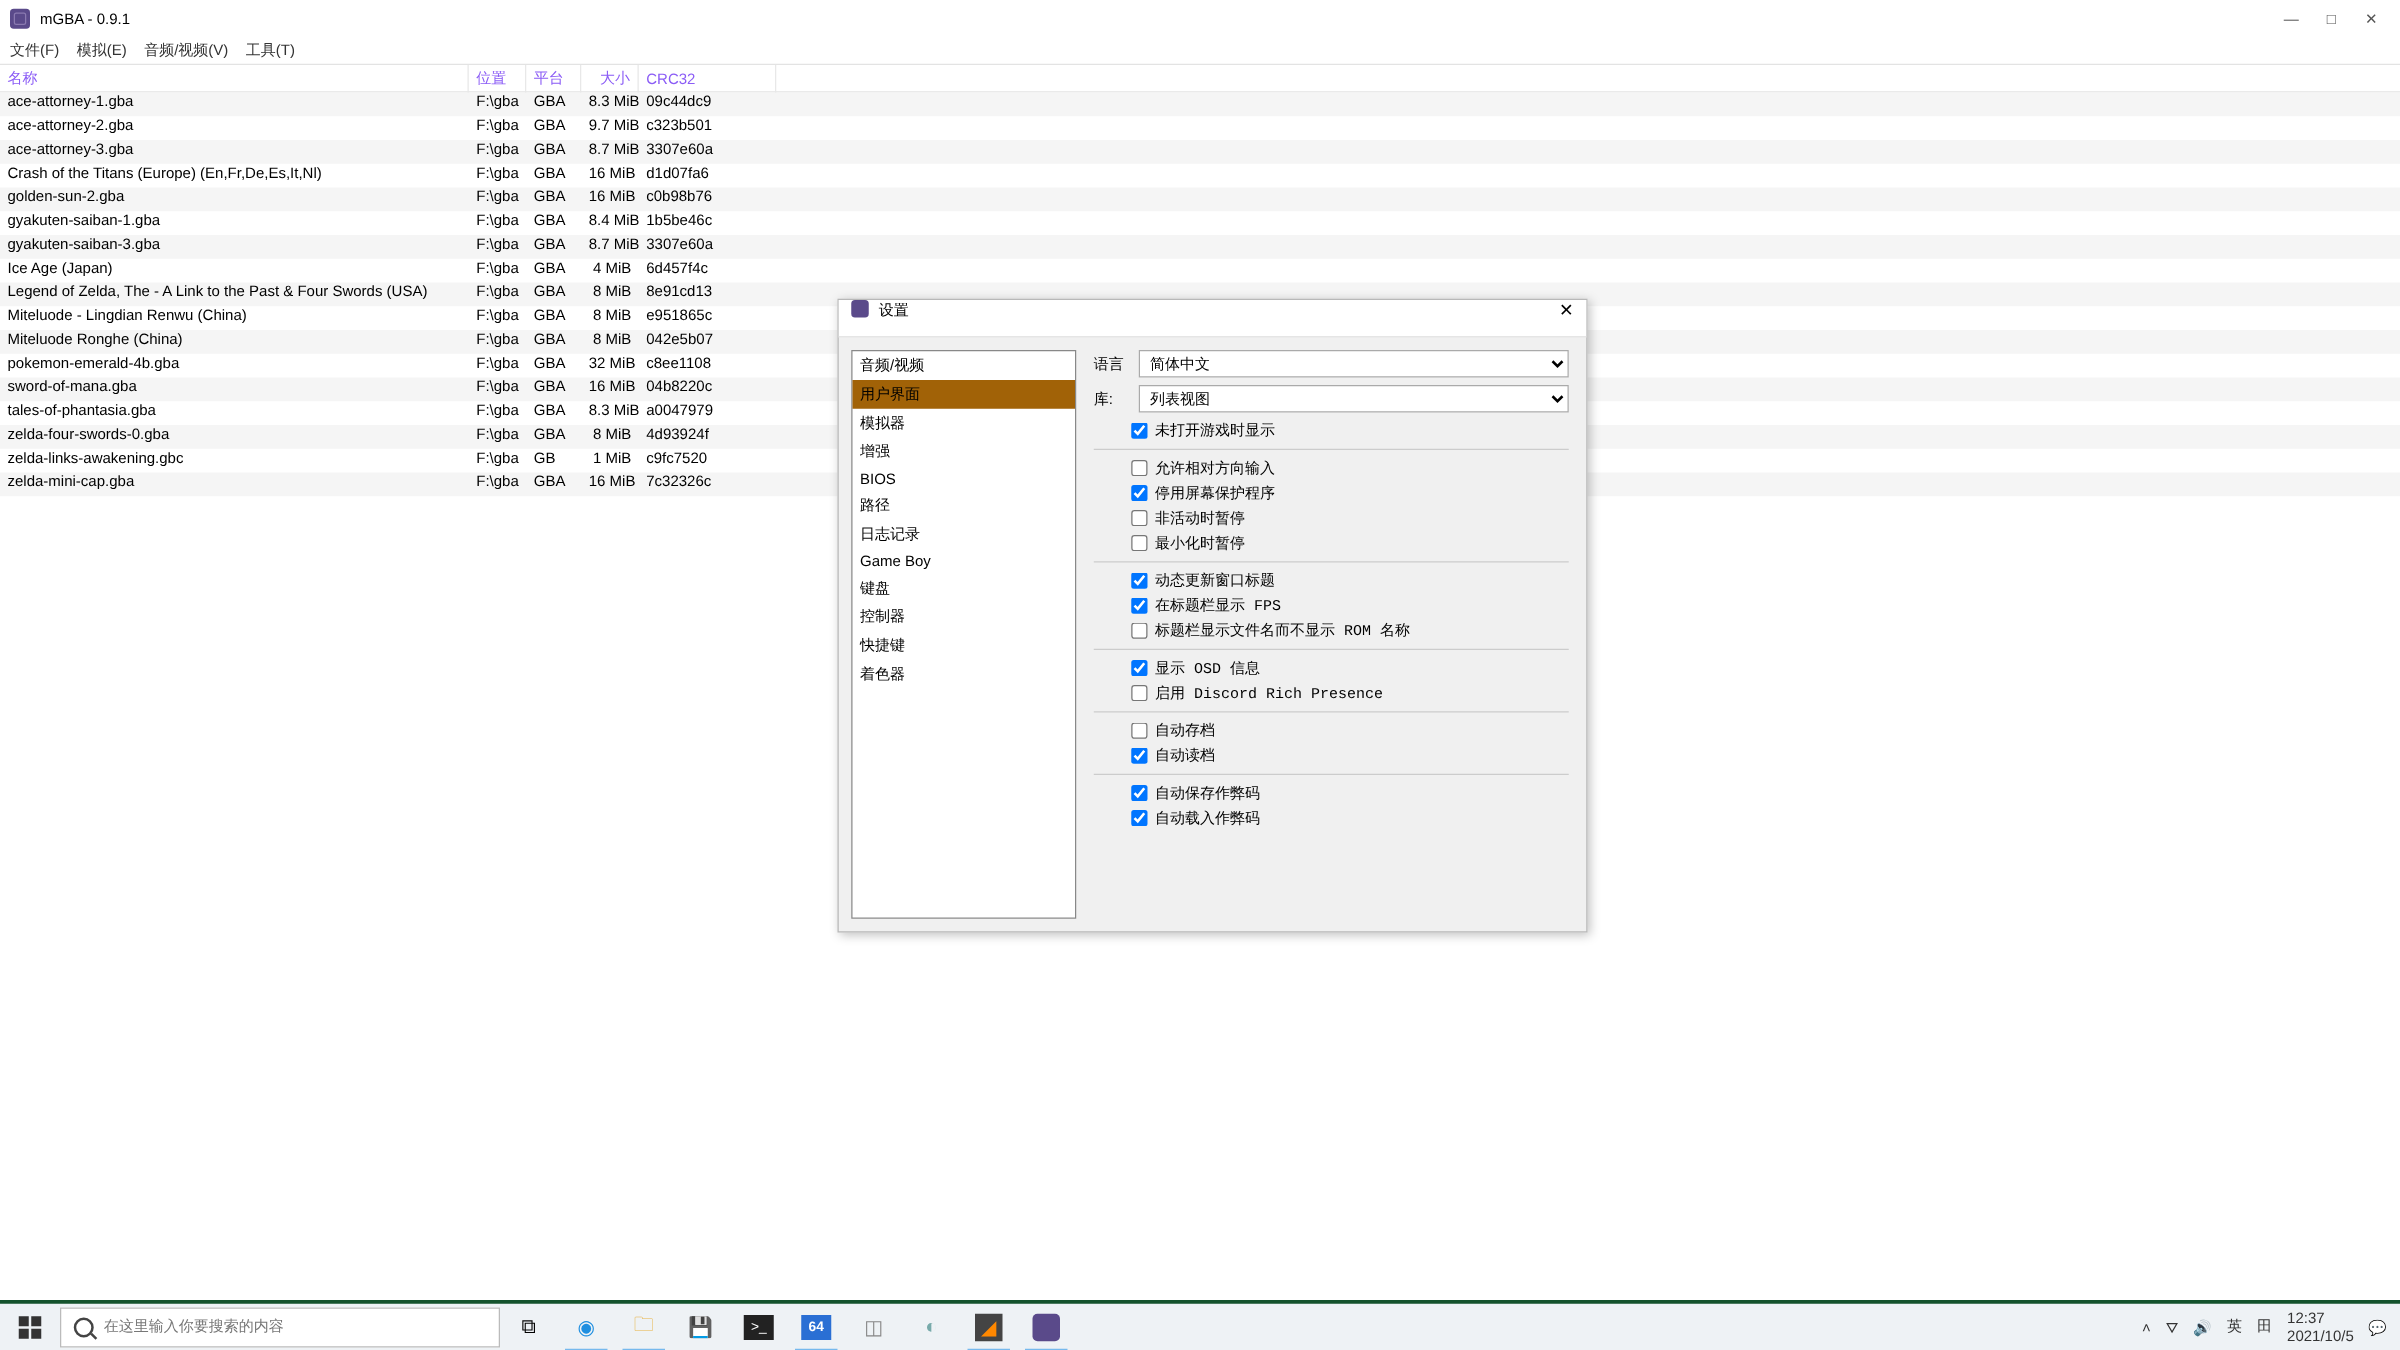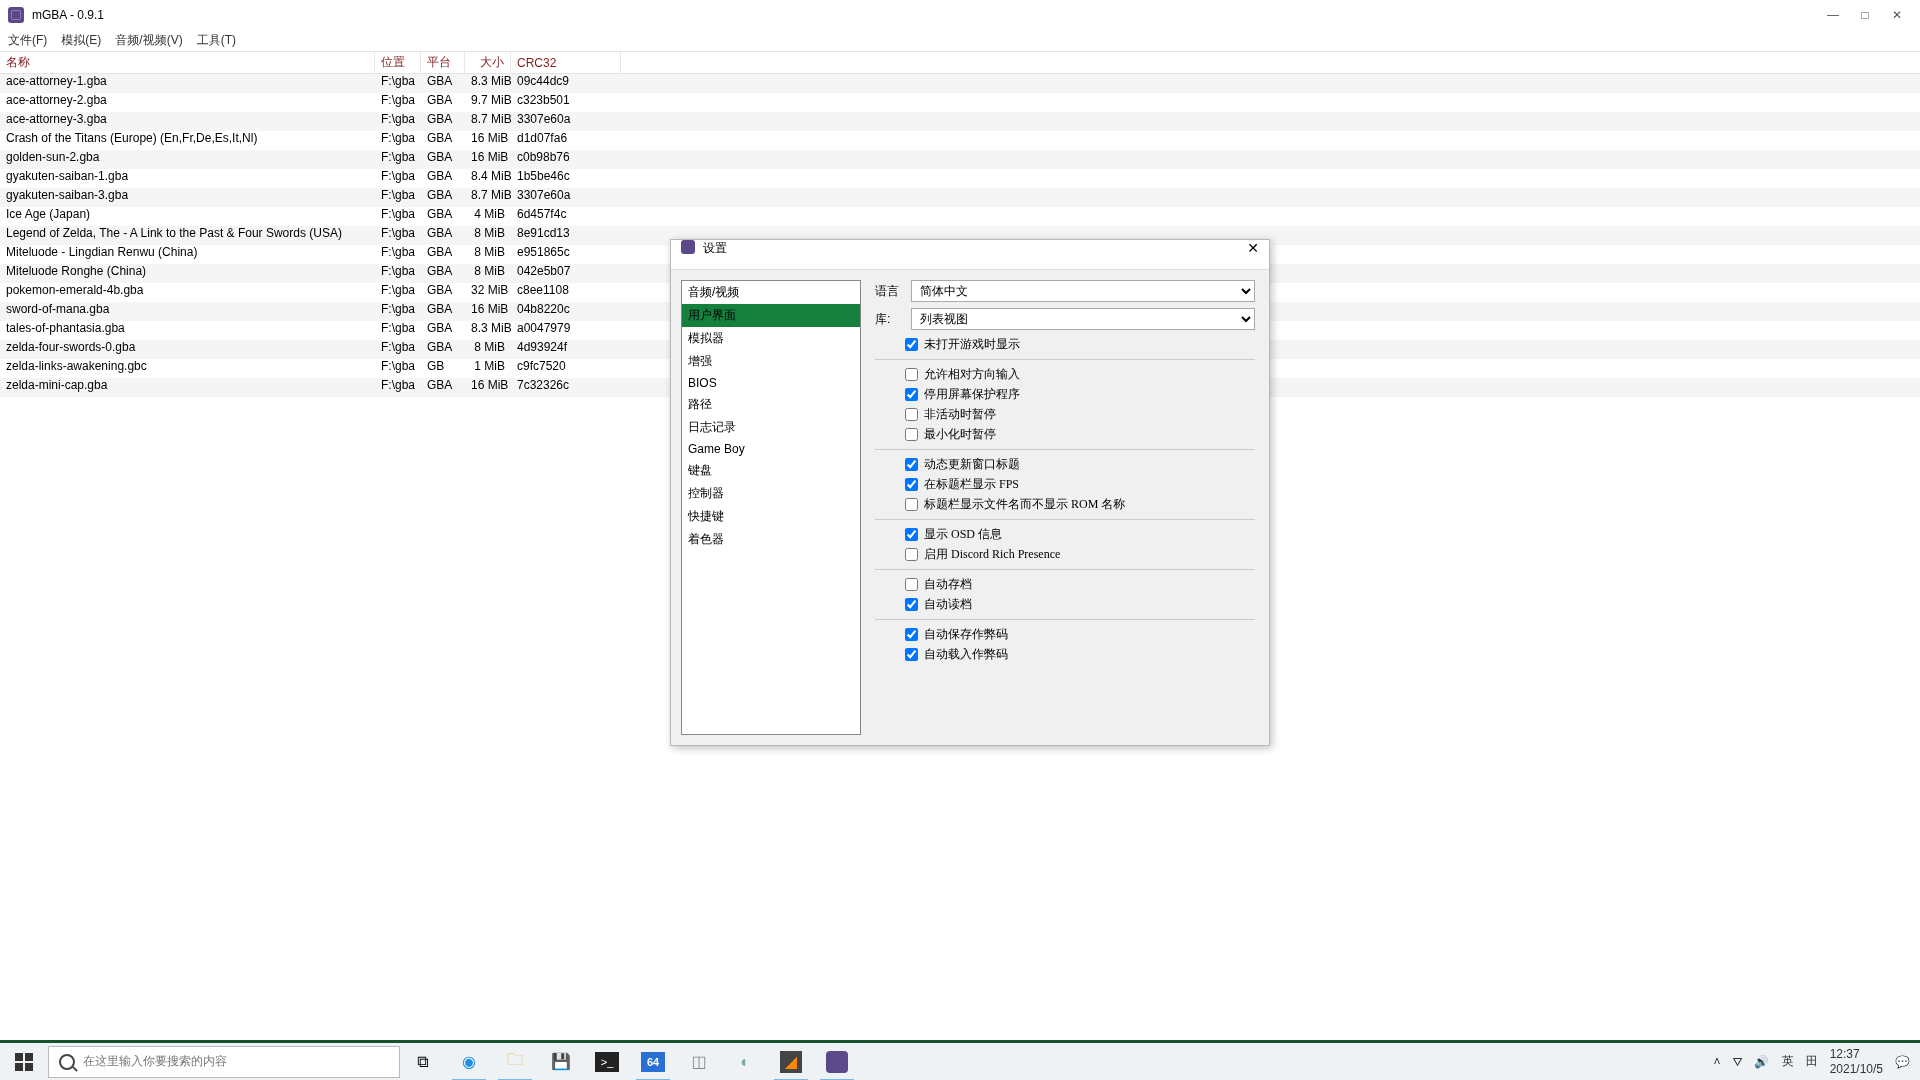--- a/index.html
+++ b/index.html
@@ -11,21 +11,21 @@
 .titlebar .icon::after{content:"";position:absolute;inset:3px;border:1px solid #8a7ab0;border-radius:2px}
 .titlebar .title{color:#000;flex:1}
 .titlebar .winbtns{display:flex;gap:18px;padding-right:8px}
 .titlebar .winbtns span{width:14px;text-align:center;color:#555;cursor:default}
 
 
 .menubar{height:22px;background:#fff;display:flex;gap:14px;padding:0 8px;color:#333;align-items:center;border-bottom:1px solid #e3e3e3}
 .menubar span{cursor:default}
 
 
-.colhead{height:22px;display:flex;border-bottom:1px solid #e3e3e3;align-items:center;color:#7f1d1d}
+.colhead{height:22px;display:flex;border-bottom:1px solid #e3e3e3;align-items:center;color:#8b5cf6}
 .colhead .c{padding:0 6px;border-right:1px solid #e8e8e8;height:22px;display:flex;align-items:center}
 .c-name{width:375px}
 .c-loc{width:46px}
 .c-plat{width:44px}
 .c-size{width:46px;justify-content:flex-end}
 .c-crc{width:110px;border-right:none}
 
 
 .tbody{}
 .row{height:19px;display:flex;align-items:flex-start;color:#000}
@@ -34,30 +34,30 @@
 
 
 .dialog{position:absolute;left:670px;top:239px;width:600px;background:#f0f0f0;border:1px solid #b8b8b8;box-shadow:2px 2px 8px rgba(0,0,0,0.25)}
 .dlg-title{height:30px;background:#fff;display:flex;align-items:flex-start;padding:0 10px;border-bottom:1px solid #ddd}
 .dlg-title .icon{width:14px;height:14px;background:#5a4a8a;border-radius:3px;margin-right:8px}
 .dlg-title .t{flex:1}
 .dlg-title .x{font-size:14px;cursor:default}
 .dlg-body{display:flex;padding:10px;gap:10px}
 .dlg-left{width:180px;background:#fff;border:1px solid #888;height:455px}
 .dlg-left .item{padding:3px 6px;cursor:default}
-.dlg-left .item.sel{background:#15803d}
+.dlg-left .item.sel{background:#a16207}
 .dlg-right{flex:1;padding:0 4px}
 .frow{display:flex;align-items:center;margin-bottom:6px;gap:6px}
 .frow label.l{width:30px;}
 select{flex:1;height:22px;background:#fff;border:1px solid #aaa;padding:0 4px}
 .btn-clear{width:100%;height:22px;background:#e1e1e1;border:1px solid #2a72c4;text-align:center;line-height:20px;margin-left:34px;margin-bottom:8px;cursor:default;color:#000}
 .hr{border:none;border-top:1px solid #ccc;margin:6px 0}
 .chk{display:flex;align-items:center;gap:6px;margin:3px 0 3px 30px}
 .chk input{width:13px;height:13px}
-.chk span{font-family:Liberation Serif, serif}
+.chk span{font-family:Liberation Mono, monospace}
 .dlg-foot{display:flex;justify-content:flex-end;gap:10px;padding:8px 12px 12px}
 .dlg-foot button{width:76px;height:24px;background:#e1e1e1;border:1px solid #999;font-family:'SimSun',monospace;cursor:default}
 .dlg-foot button.primary{border:2px solid #2a72c4}
 
 
 .taskbar{position:absolute;left:0;bottom:0;width:1920px;height:40px;background:#eef2f5;border-top:3px solid #14532d;display:flex;align-items:center}
 .taskbar .start{width:48px;height:40px;display:flex;align-items:center;justify-content:center}
 .winlogo{width:18px;height:18px;display:grid;grid-template-columns:1fr 1fr;grid-template-rows:1fr 1fr;gap:2px}
 .winlogo span{background:#333}
 .searchbox{width:352px;height:32px;background:#fff;border:1px solid #bbb;display:flex;align-items:center;padding:0 10px;gap:8px;color:#777}

